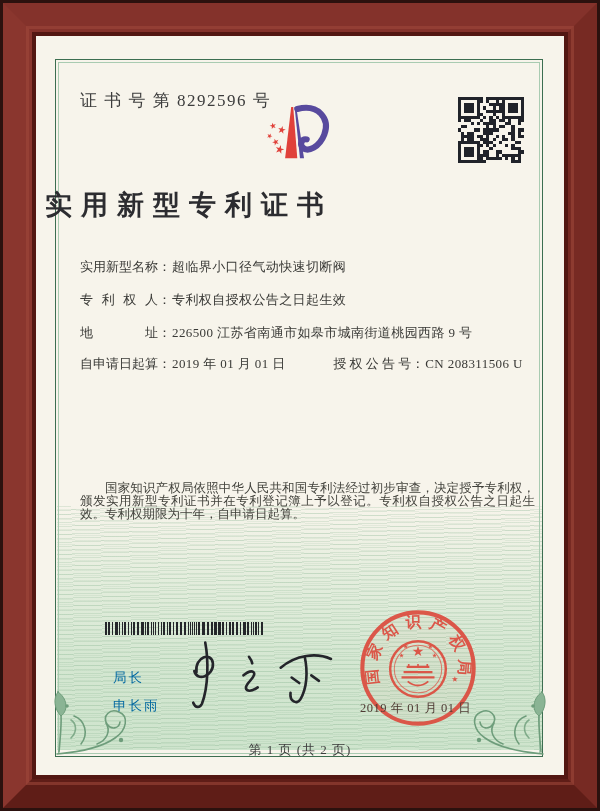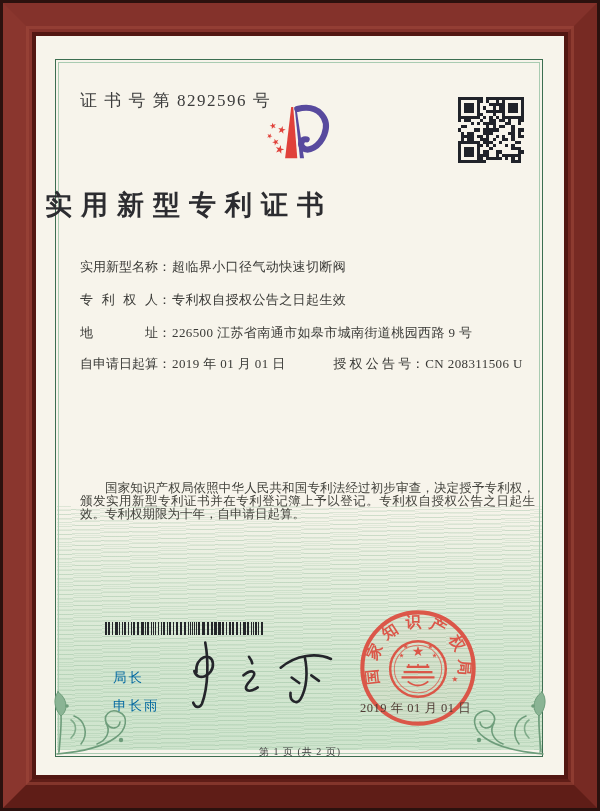--- a/index.html
+++ b/index.html
@@ -45,21 +45,21 @@
   .paras p{margin:0;text-indent:2em;}
   
   .barcode{position:absolute;left:69px;top:586px;width:160px;height:13px;z-index:3;}
   .signer{position:absolute;left:77px;top:618px;z-index:3;font-size:13.5px;color:#0369a1;margin-top:16px;}
   .signer div{height:15px;line-height:15px;margin-bottom:13px;letter-spacing:2px;}
   .signature{position:absolute;left:140px;top:600px;width:170px;height:82px;z-index:3;}
   .seal{position:absolute;left:315px;top:565px;width:134px;height:134px;z-index:4;opacity:.88;}
   .seal-date{position:absolute;left:324px;top:664px;width:170px;z-index:5;
     font-size:12.5px;letter-spacing:.5px;color:#4e3a33;}
   .page-foot{position:absolute;left:0;bottom:16px;width:100%;text-align:center;
-    font-size:10px;letter-spacing:1px;color:#3e3e3e;z-index:3;}
+    font-size:13px;letter-spacing:1px;color:#3e3e3e;z-index:3;}
   .flourish{position:absolute;bottom:17px;width:90px;height:112px;z-index:2;}
   .flourish.bl{left:15px;}
   .flourish.br{right:15px;transform:scaleX(-1);}
 </style>
 </head>
 <body>
 
 <div class="rim"></div>
 <div class="frame"></div>
 <div class="frame-hi"></div>

